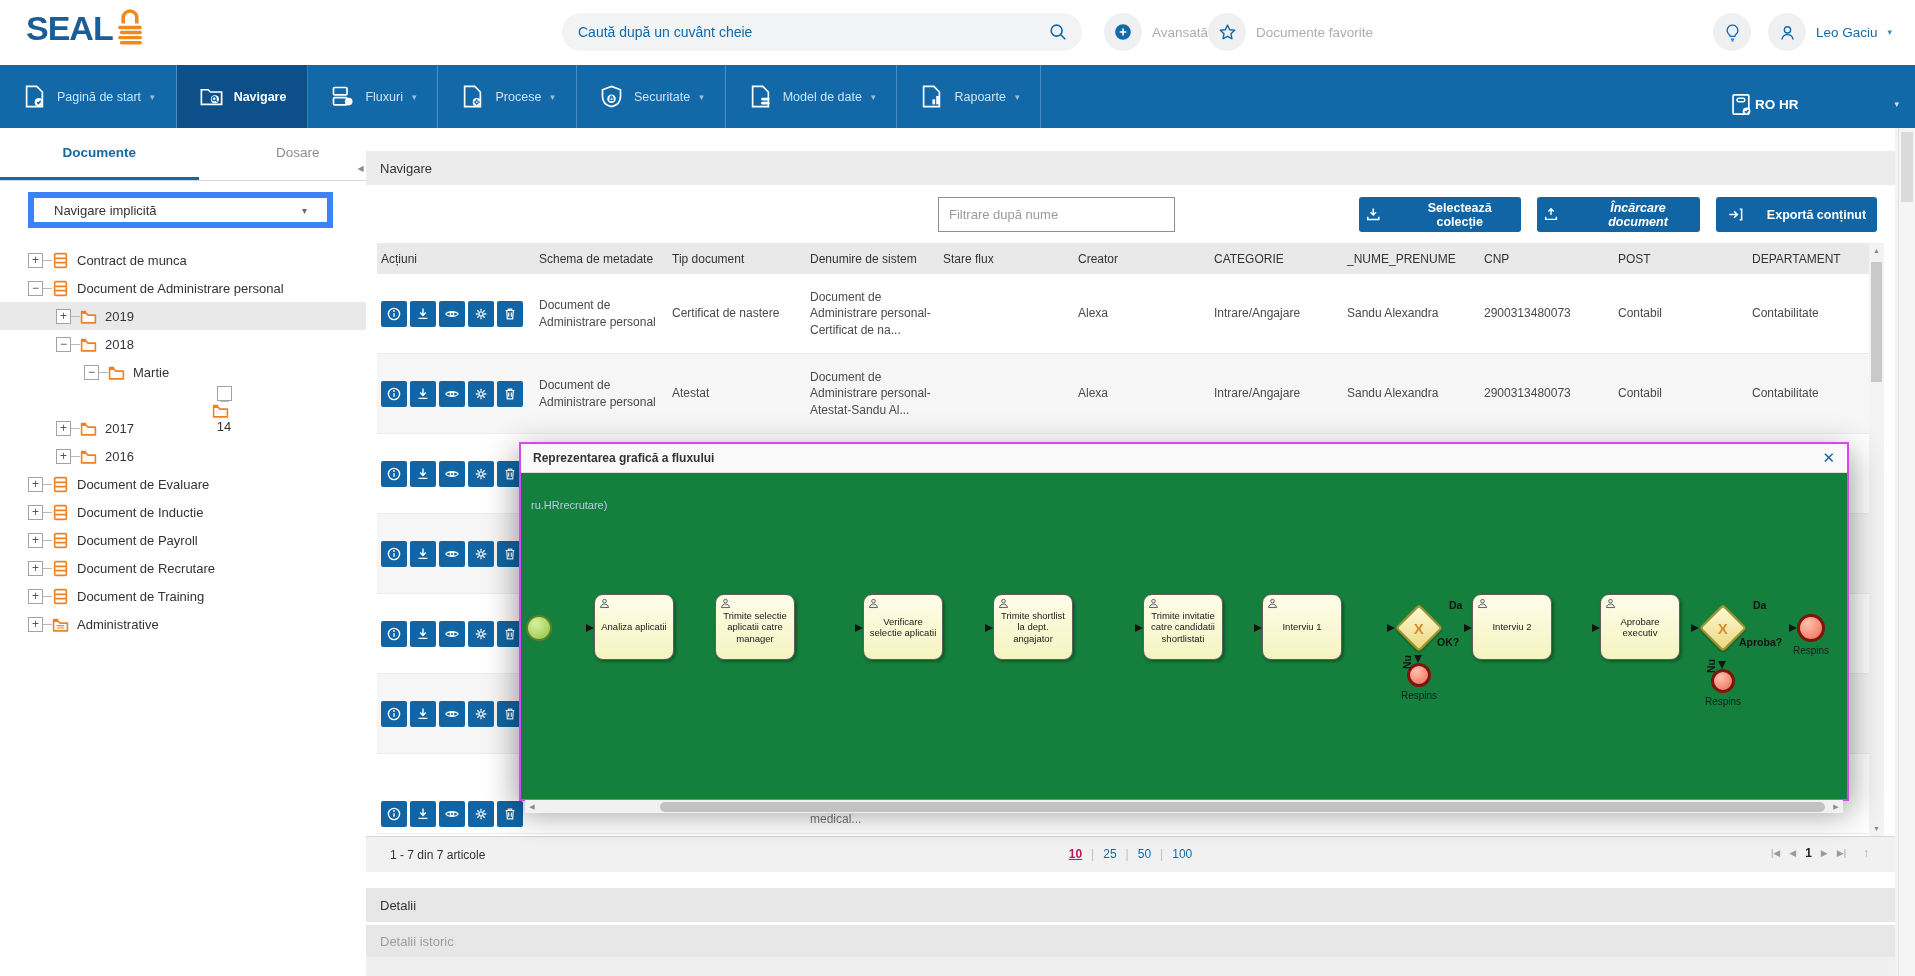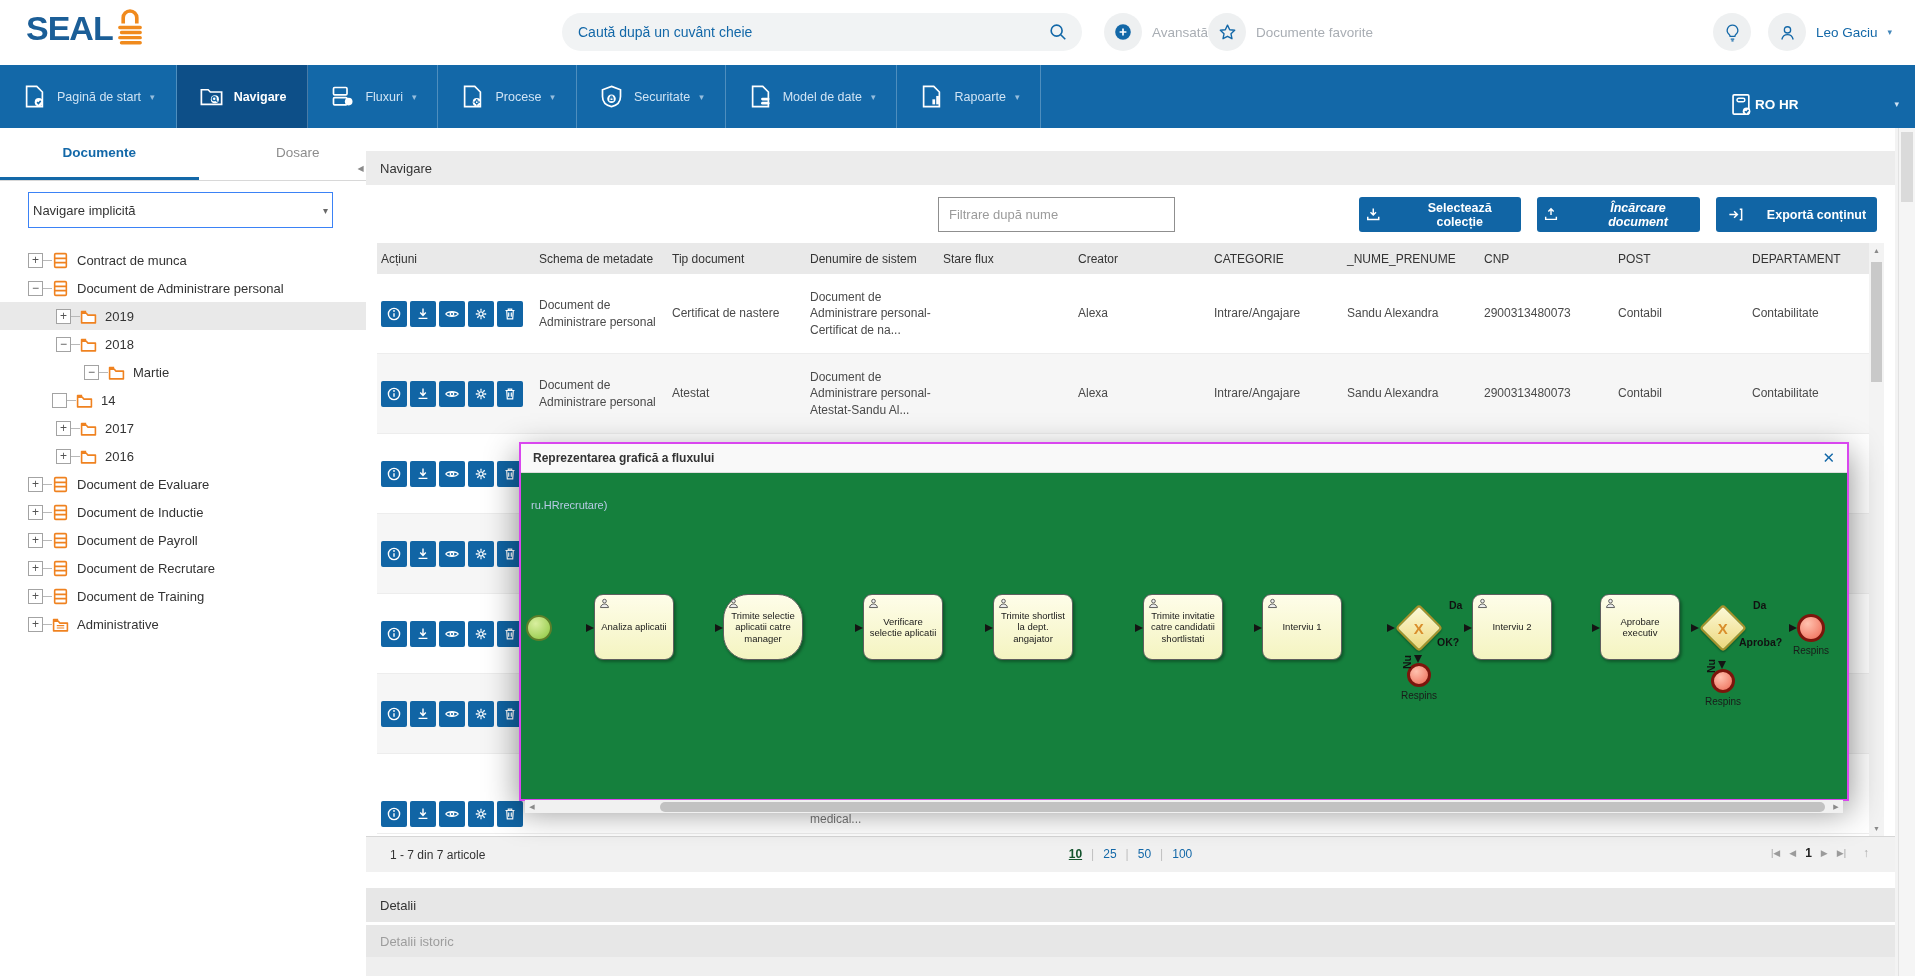--- a/index.html
+++ b/index.html
@@ -33,22 +33,22 @@
       padding-right:16px;cursor:pointer;margin-top:15px;}
   .ws-label{font-weight:bold;font-size:13.5px;}
   .ws-caret{margin-left:96px;font-size:9px;color:#cfe3f4;}
   
   .sidebar{position:absolute;left:0;top:128px;width:398px;height:848px;background:#fff;
       border-right:1px solid #e2e2e2;box-sizing:border-box;}
   .tabs{display:flex;height:52px;border-bottom:1px solid #d8d8d8;}
   .tab{flex:1;display:flex;align-items:center;justify-content:center;font-size:13.5px;
       color:#8d8d8d;border-bottom:3px solid transparent;box-sizing:border-box;cursor:pointer;}
   .tab.active{color:#1368a8;border-bottom-color:#1368a8;font-weight:bold;}
-  .viewsel{position:absolute;left:28px;top:64px;width:305px;height:36px;border:1px solid #3b82f6;
-      display:flex;align-items:center;padding:0 4px;box-sizing:border-box;font-size:13px;
+  .viewsel{position:absolute;left:28px;top:64px;width:305px;height:36px;border:6px solid #3b82f6;
+      display:flex;align-items:center;padding:0 20px;box-sizing:border-box;font-size:13px;
       color:#333;cursor:pointer;background:#fff;}
   .viewsel .caret{margin-left:auto;color:#444;font-size:10px;}
   .tree{position:absolute;top:118px;left:0;right:1px;}
   .tree-row{height:28px;display:flex;align-items:center;font-size:13px;color:#333;cursor:pointer;}
   .tree-row.selected{background:#e9e9e9;}
   .expander{width:15px;height:15px;border:1px solid #a3a3a3;background:#fff;font-size:12px;
       line-height:12px;text-align:center;color:#555;box-sizing:border-box;flex:none;cursor:pointer;}
   .dash{width:9px;height:1px;background:#b9b9b9;flex:none;}
   .tree-icon{width:17px;height:17px;flex:none;margin-right:8px;}
   .collapse-handle{position:absolute;left:355px;top:151px;width:11px;height:34px;color:#8a8a8a;
@@ -79,21 +79,21 @@
       align-items:center;justify-content:center;padding:0;cursor:pointer;flex:none;}
   .vscroll{position:absolute;left:1503px;top:115px;width:15px;height:593px;background:#f3f3f3;}
   .vs-arrow{position:absolute;left:0;width:15px;height:15px;display:flex;align-items:center;
       justify-content:center;font-size:7px;color:#8a8a8a;cursor:pointer;}
   .vs-thumb{position:absolute;left:2px;right:2px;top:19px;height:120px;background:#c9c9c9;cursor:pointer;}
   .pagination{position:absolute;left:0;top:708px;width:100%;height:36px;background:#f1f1f1;
       border-top:1px solid #d6d6d6;box-sizing:border-box;font-size:12px;color:#333;}
   .pg-summary{position:absolute;left:24px;top:11px;}
   .pg-sizes{position:absolute;left:50%;top:10px;transform:translateX(-50%);display:flex;gap:9px;}
   .pg-size{color:#1368a8;cursor:pointer;}
-  .pg-size.active{color:#14532d;font-weight:bold;text-decoration:underline;}
+  .pg-size.active{color:#be185d;font-weight:bold;text-decoration:underline;}
   .pg-sep{color:#c0c0c0;}
   .pg-arrows{position:absolute;right:26px;top:9px;display:flex;gap:9px;align-items:center;
       color:#9b9b9b;font-size:9px;}
   .pg-cur{font-size:12px;color:#222;font-weight:bold;}
   .pg-top{margin-left:8px;font-size:12px;color:#ababab;cursor:pointer;}
   .section-bar{position:absolute;left:0;width:100%;height:34px;background:#e7e7e7;display:flex;
       align-items:center;padding-left:14px;box-sizing:border-box;font-size:13px;color:#333;cursor:pointer;}
   #sec-0{top:760px;}
   #sec-1{top:797px;height:32px;color:#9d9d9d;}
   .bottom-strip{position:absolute;top:829px;height:19px;width:100%;background:#efefef;}
@@ -345,21 +345,21 @@
       <div class="tree-row" style="padding-left: 84px;">
         <span class="expander">−</span>
         <span class="dash"></span>
         <span class="tree-icon">
           <svg width="17" height="17" viewBox="0 0 16 16">
             <path d="M1.5 4.8h4.3l1.5 1.9h7.2v7.3H1.5zM1.5 4.8V3.4h4.3" fill="#fff" stroke="#ef8220" stroke-width="1.5" stroke-linejoin="round"></path>
           </svg>
         </span>
         <span>Martie</span>
       </div>
-      <div class="tree-row" style="padding-left: 52px;">
+      <div class="tree-row" style="padding-left: 52px; flex-direction: column;">
         <span class="expander"></span>
         <span class="dash"></span>
         <span class="tree-icon">
           <svg width="17" height="17" viewBox="0 0 16 16">
             <path d="M1.5 4.8h4.3l1.5 1.9h7.2v7.3H1.5zM1.5 4.8V3.4h4.3" fill="#fff" stroke="#ef8220" stroke-width="1.5" stroke-linejoin="round"></path>
           </svg>
         </span>
         <span>14</span>
       </div>
       <div class="tree-row" style="padding-left: 56px;">
@@ -946,21 +946,21 @@
         <div class="fedge v" style="left: 1201px; top: 179px; height: 11px;"></div>
         <div class="fhead-d" style="left: 1196.5px; top: 188px;"></div>
         <div class="evt start" style="left: 5px; top: 142px; width: 26px; height: 26px;"></div>
         <div class="task" style="left: 73px; top: 121px;">
           <svg class="pticon" width="11" height="11" viewBox="0 0 12 12">
             <circle cx="6" cy="3.4" r="2" fill="#eee" stroke="#555" stroke-width="1"></circle>
             <path d="M1.6 10.4c.5-2.6 2.3-3.8 4.4-3.8s3.9 1.2 4.4 3.8z" fill="#eee" stroke="#555" stroke-width="1"></path>
           </svg>
           <span>Analiza aplicatii</span>
         </div>
-        <div class="task" style="left: 202px; top: 121px; border-radius: 25px;">
+        <div class="task" style="left: 194px; top: 121px;">
           <svg class="pticon" width="11" height="11" viewBox="0 0 12 12">
             <circle cx="6" cy="3.4" r="2" fill="#eee" stroke="#555" stroke-width="1"></circle>
             <path d="M1.6 10.4c.5-2.6 2.3-3.8 4.4-3.8s3.9 1.2 4.4 3.8z" fill="#eee" stroke="#555" stroke-width="1"></path>
           </svg>
           <span>Trimite selectie aplicatii catre manager</span>
         </div>
         <div class="task" style="left: 342px; top: 121px;">
           <svg class="pticon" width="11" height="11" viewBox="0 0 12 12">
             <circle cx="6" cy="3.4" r="2" fill="#eee" stroke="#555" stroke-width="1"></circle>
             <path d="M1.6 10.4c.5-2.6 2.3-3.8 4.4-3.8s3.9 1.2 4.4 3.8z" fill="#eee" stroke="#555" stroke-width="1"></path>

